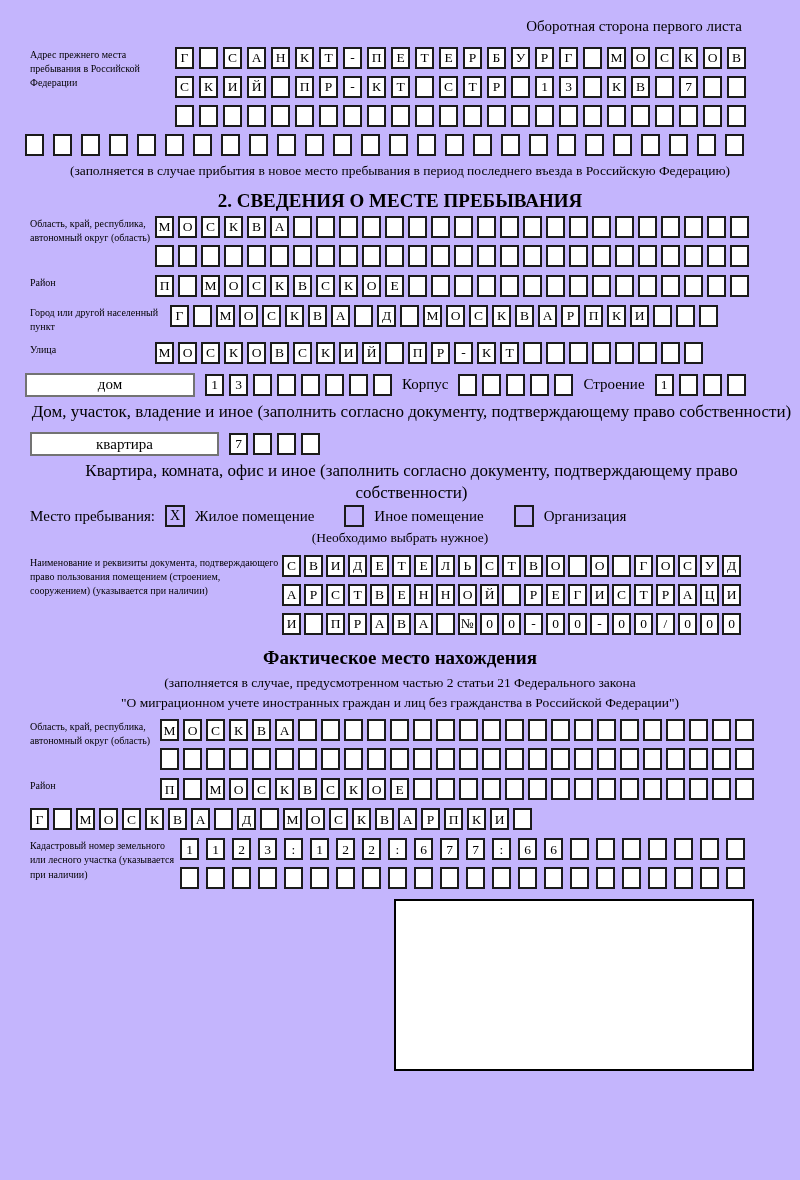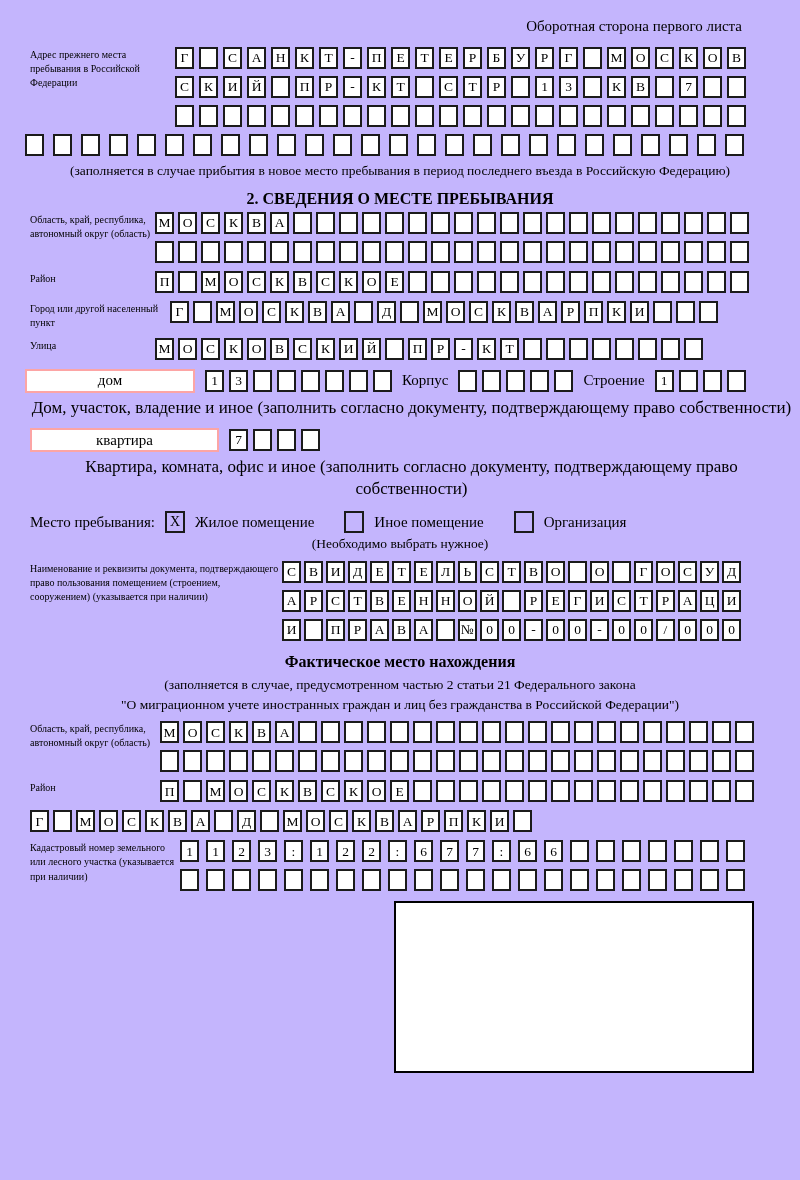--- a/index.html
+++ b/index.html
@@ -16,29 +16,29 @@
   .cells{display:flex;flex:none;}
   .g3{gap:3px}.g4{gap:4px}.g5{gap:5px}.g7{gap:7px}.g9{gap:9px}
   .cell{
     width:19px;height:22px;border:2px solid #1b1b1b;box-sizing:border-box;
     display:flex;align-items:center;justify-content:center;
     font-size:13.5px;flex:none;background:#fff;line-height:1;
   }
   .overflow-row{margin:7px 0 0 25px;}
   .caption{font-size:13.5px;text-align:center;margin-top:6px;line-height:1.3;}
   .caption-left{font-size:17px;text-align:center;margin:4px 7px 0 30px;line-height:1.3;}
-  .sec-title{font-weight:bold;font-size:16px;text-align:center;margin:10px 0 4px 0;}
+  .sec-title{font-weight:bold;font-size:19px;text-align:center;margin:10px 0 4px 0;}
   .type-box{
-    border:2px solid #fca5a5;height:24px;box-sizing:border-box;
+    border:2px solid #737373;height:24px;box-sizing:border-box;
     display:flex;align-items:center;justify-content:center;font-size:15px;flex:none;background:#fff;
   }
   .house-row{display:flex;align-items:center;margin:9px 0 0 25px;}
   .inline-label{font-size:15px;padding:0 10px;flex:none;}
   .mr10{margin-right:10px}
-  .stay-row{display:flex;align-items:center;margin:11px 0 0 30px;font-size:15px;}
+  .stay-row{display:flex;align-items:center;margin:1px 0 0 30px;font-size:15px;}
   .checkbox{
     width:20px;height:22px;border:2px solid #1b1b1b;box-sizing:border-box;
     display:flex;align-items:center;justify-content:center;font-size:14px;margin:0 10px;flex:none;
   }
   .opt{margin-right:20px;}
   .actual-notes{font-size:13.5px;text-align:center;line-height:1.5;}
   .stamp-wrap{margin:10px 0 0 386px;width:396px;}
   .stamp-box{width:360px;height:172px;border:2px solid #000;box-sizing:border-box;margin-left:8px;background:#fff;}
   .mt12{margin-top:12px}
 </style>

